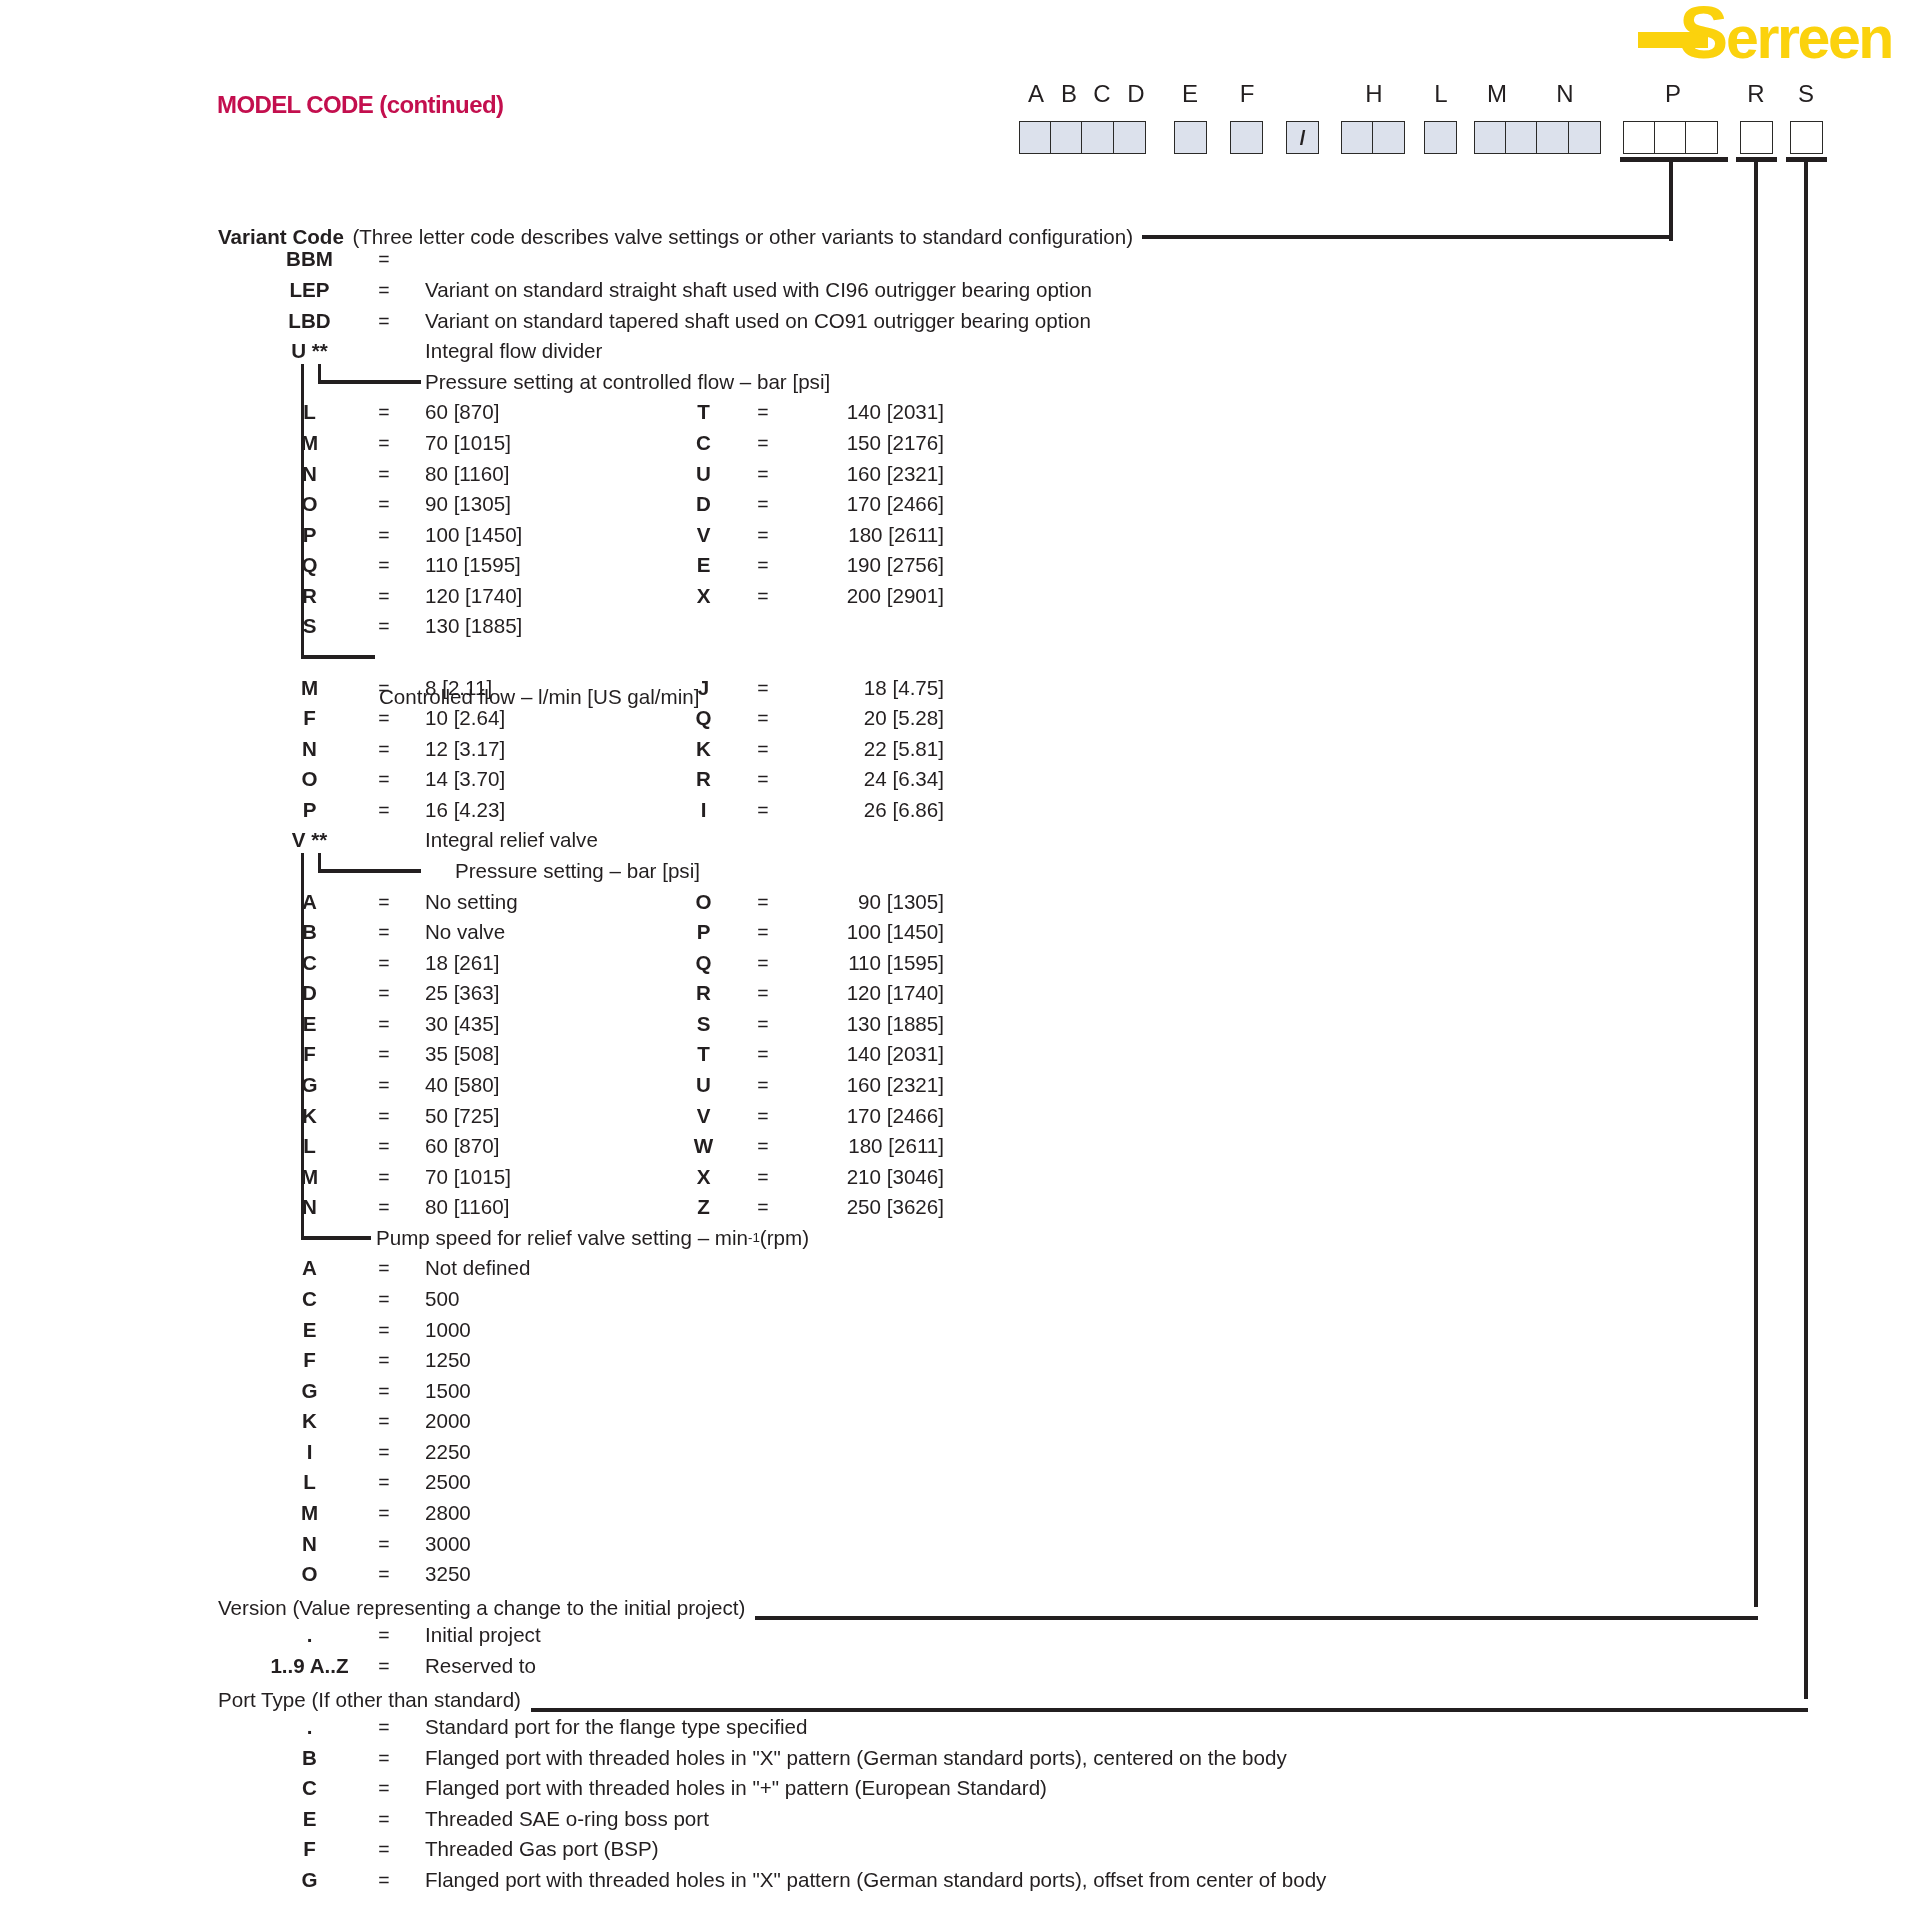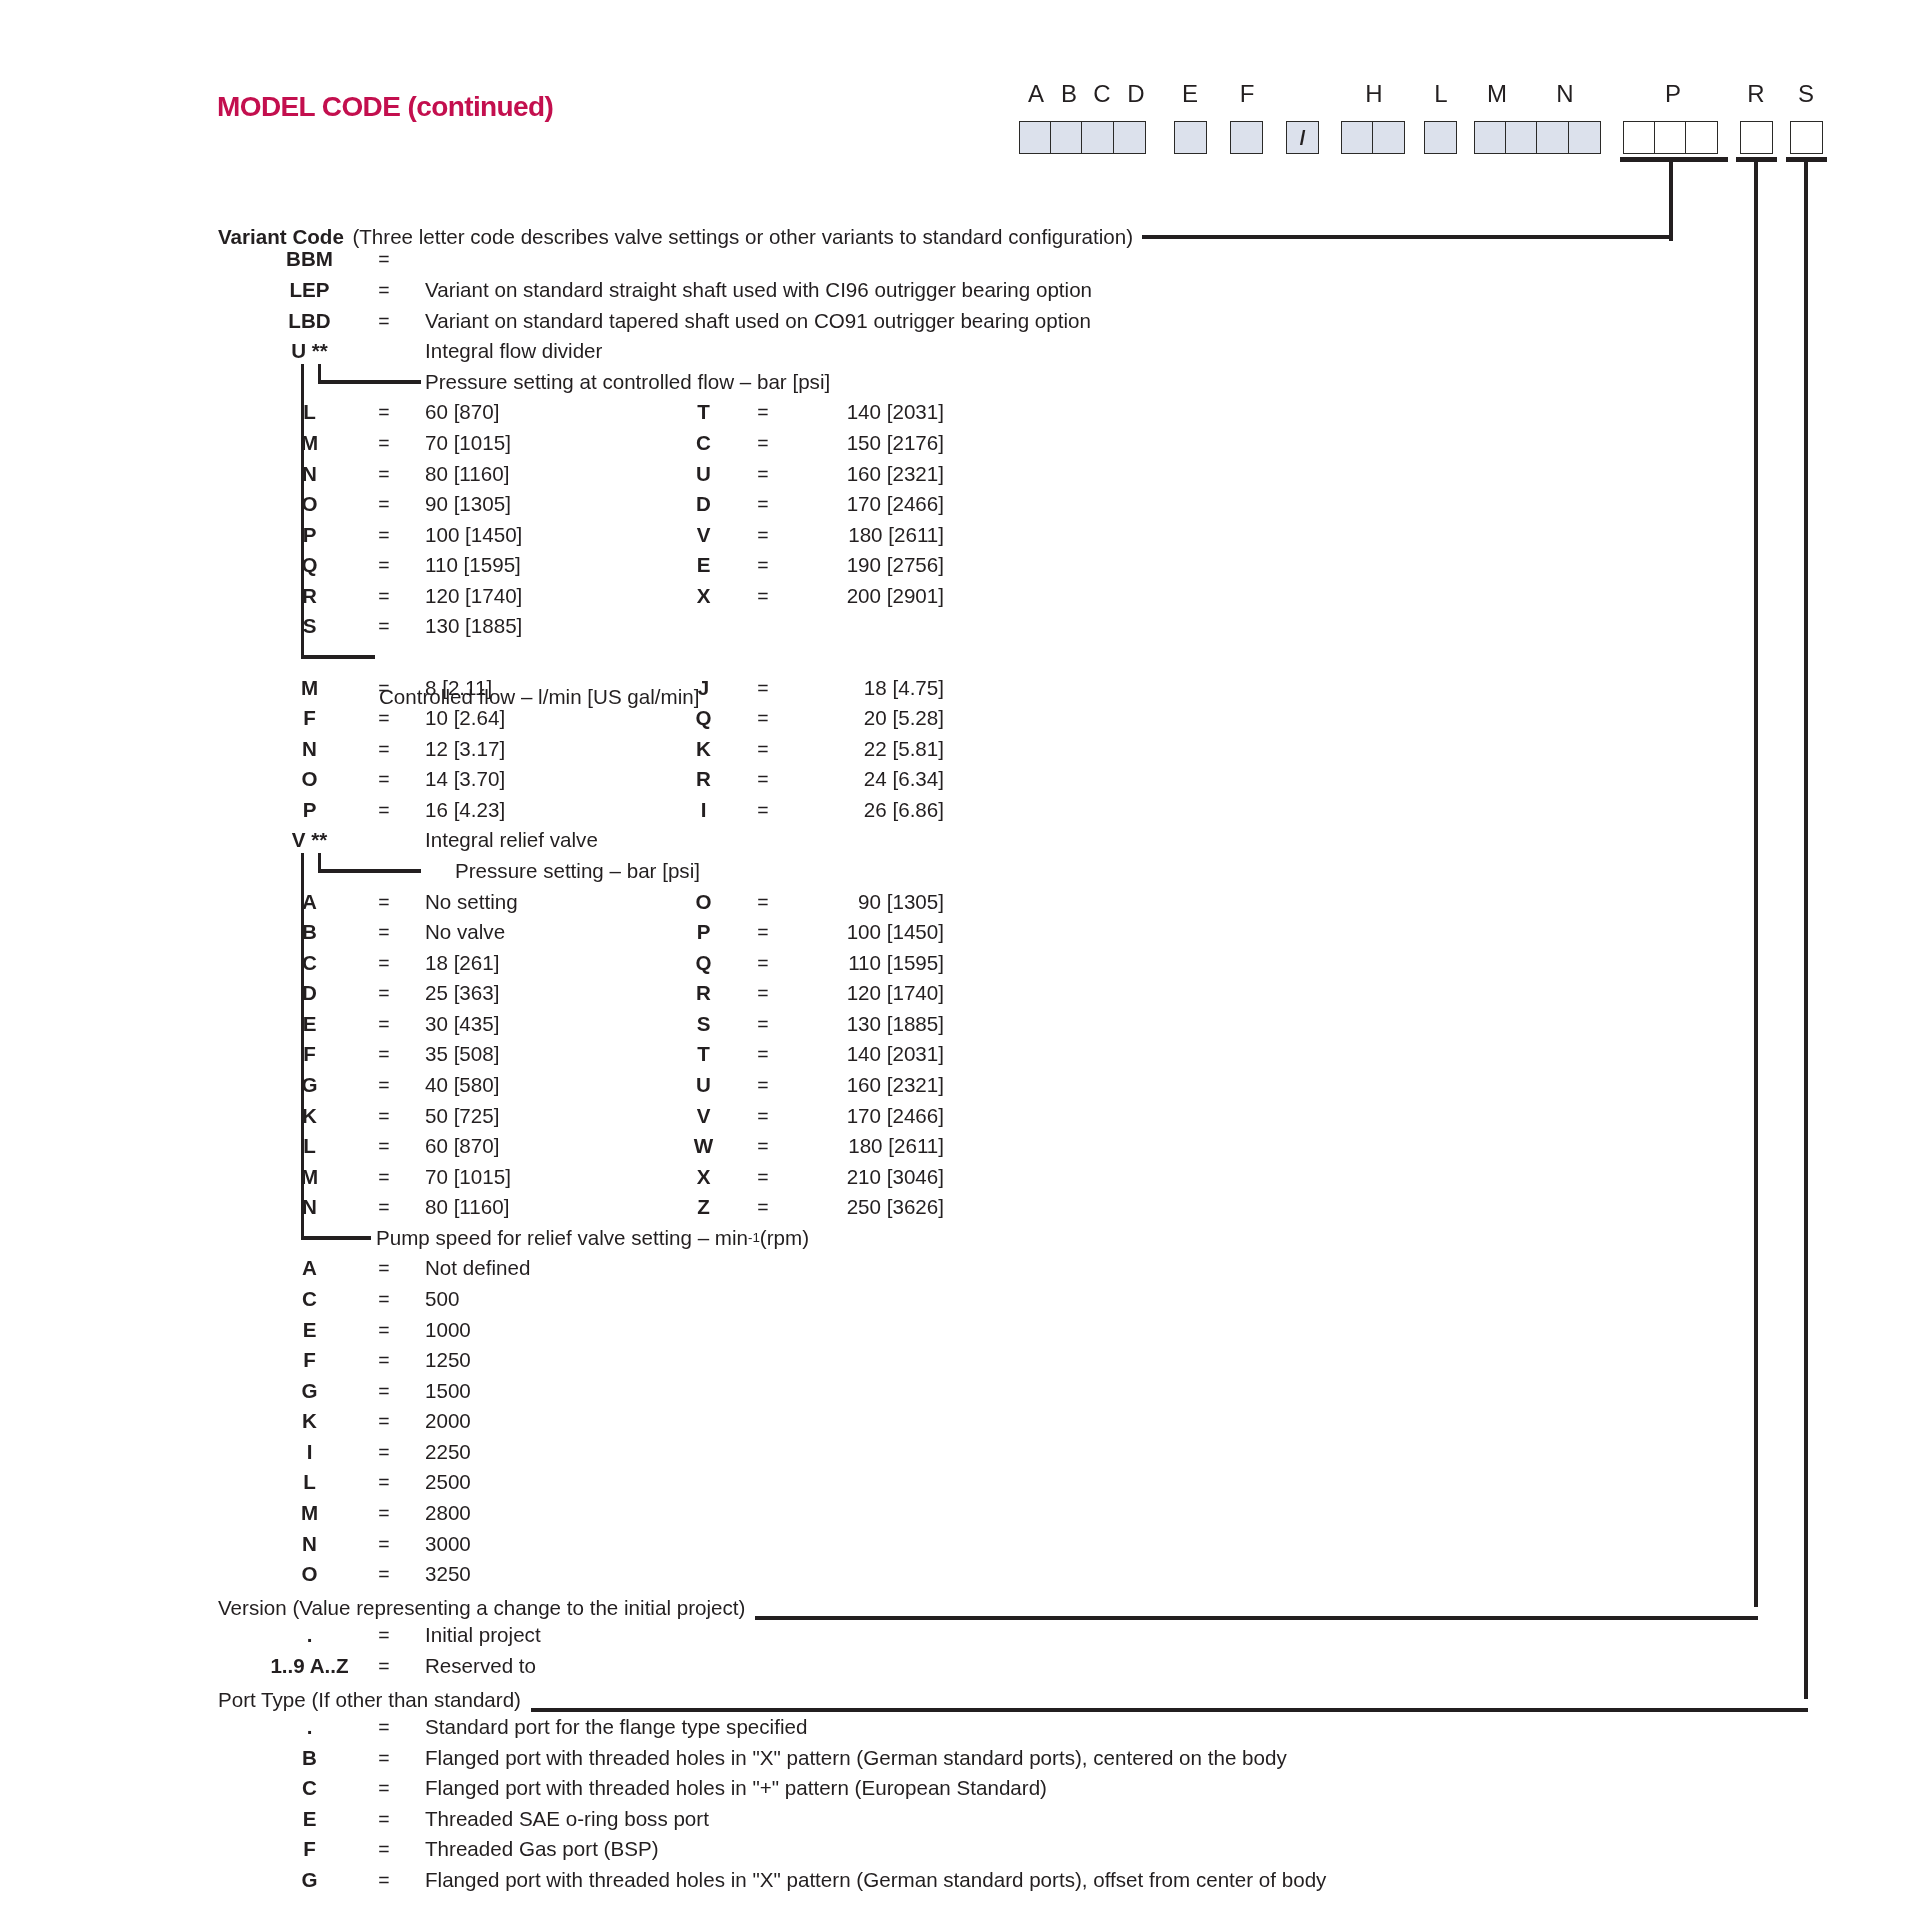--- a/index.html
+++ b/index.html
@@ -2,21 +2,21 @@
 <html style="font-size:9.7px"><head>
 <meta charset="utf-8">
 <style>
   html,body{margin:0;padding:0;background:#ffffff;}
   #page{
     position:relative;width:1926px;height:1922px;background:#ffffff;overflow:hidden;
     font-family:"Liberation Sans",sans-serif;color:#231f20;
   }
   
   #title{
-    position:absolute;left:217px;top:91px;font-size:28px;font-weight:bold;
+    position:absolute;left:217px;top:91px;font-size:24px;font-weight:bold;
     color:#c30f4e;letter-spacing:-0.6px;white-space:nowrap;
   }
   #logo{position:absolute;left:1632px;top:0px;width:285px;height:73px;}
   #logo .bar{position:absolute;left:6px;top:32px;width:70px;height:16.4px;background:#fbd20d;}
   #logo .word{
     position:absolute;left:47px;top:-7.3px;color:#fbd20d;font-weight:bold;white-space:nowrap;
     letter-spacing:-2.4px;line-height:79px;
   }
   #logo .word .big{font-size:74px;}
   #logo .word .small{font-size:59px;}
@@ -62,20 +62,24 @@
   .section-row{position:absolute;left:218px;height:30px;display:flex;align-items:flex-end;gap:9.7px;
     font-size:20.6px;white-space:nowrap;}
 </style>
 </head>
 <body>
 
 <div id="page">
 
   <div id="title">MODEL CODE (continued)</div>
 
+  <div id="logo">
+    <div class="bar"></div>
+    <div class="word"><span class="big">S</span><span class="small">erreen</span></div>
+  </div>
 
   <div id="banner">
       <span class="banner-letter" style="left: 1036px;">A</span>
       <span class="banner-letter" style="left: 1069px;">B</span>
       <span class="banner-letter" style="left: 1102px;">C</span>
       <span class="banner-letter" style="left: 1136px;">D</span>
       <span class="banner-letter" style="left: 1190px;">E</span>
       <span class="banner-letter" style="left: 1247px;">F</span>
       <span class="banner-letter" style="left: 1374px;">H</span>
       <span class="banner-letter" style="left: 1441px;">L</span>

